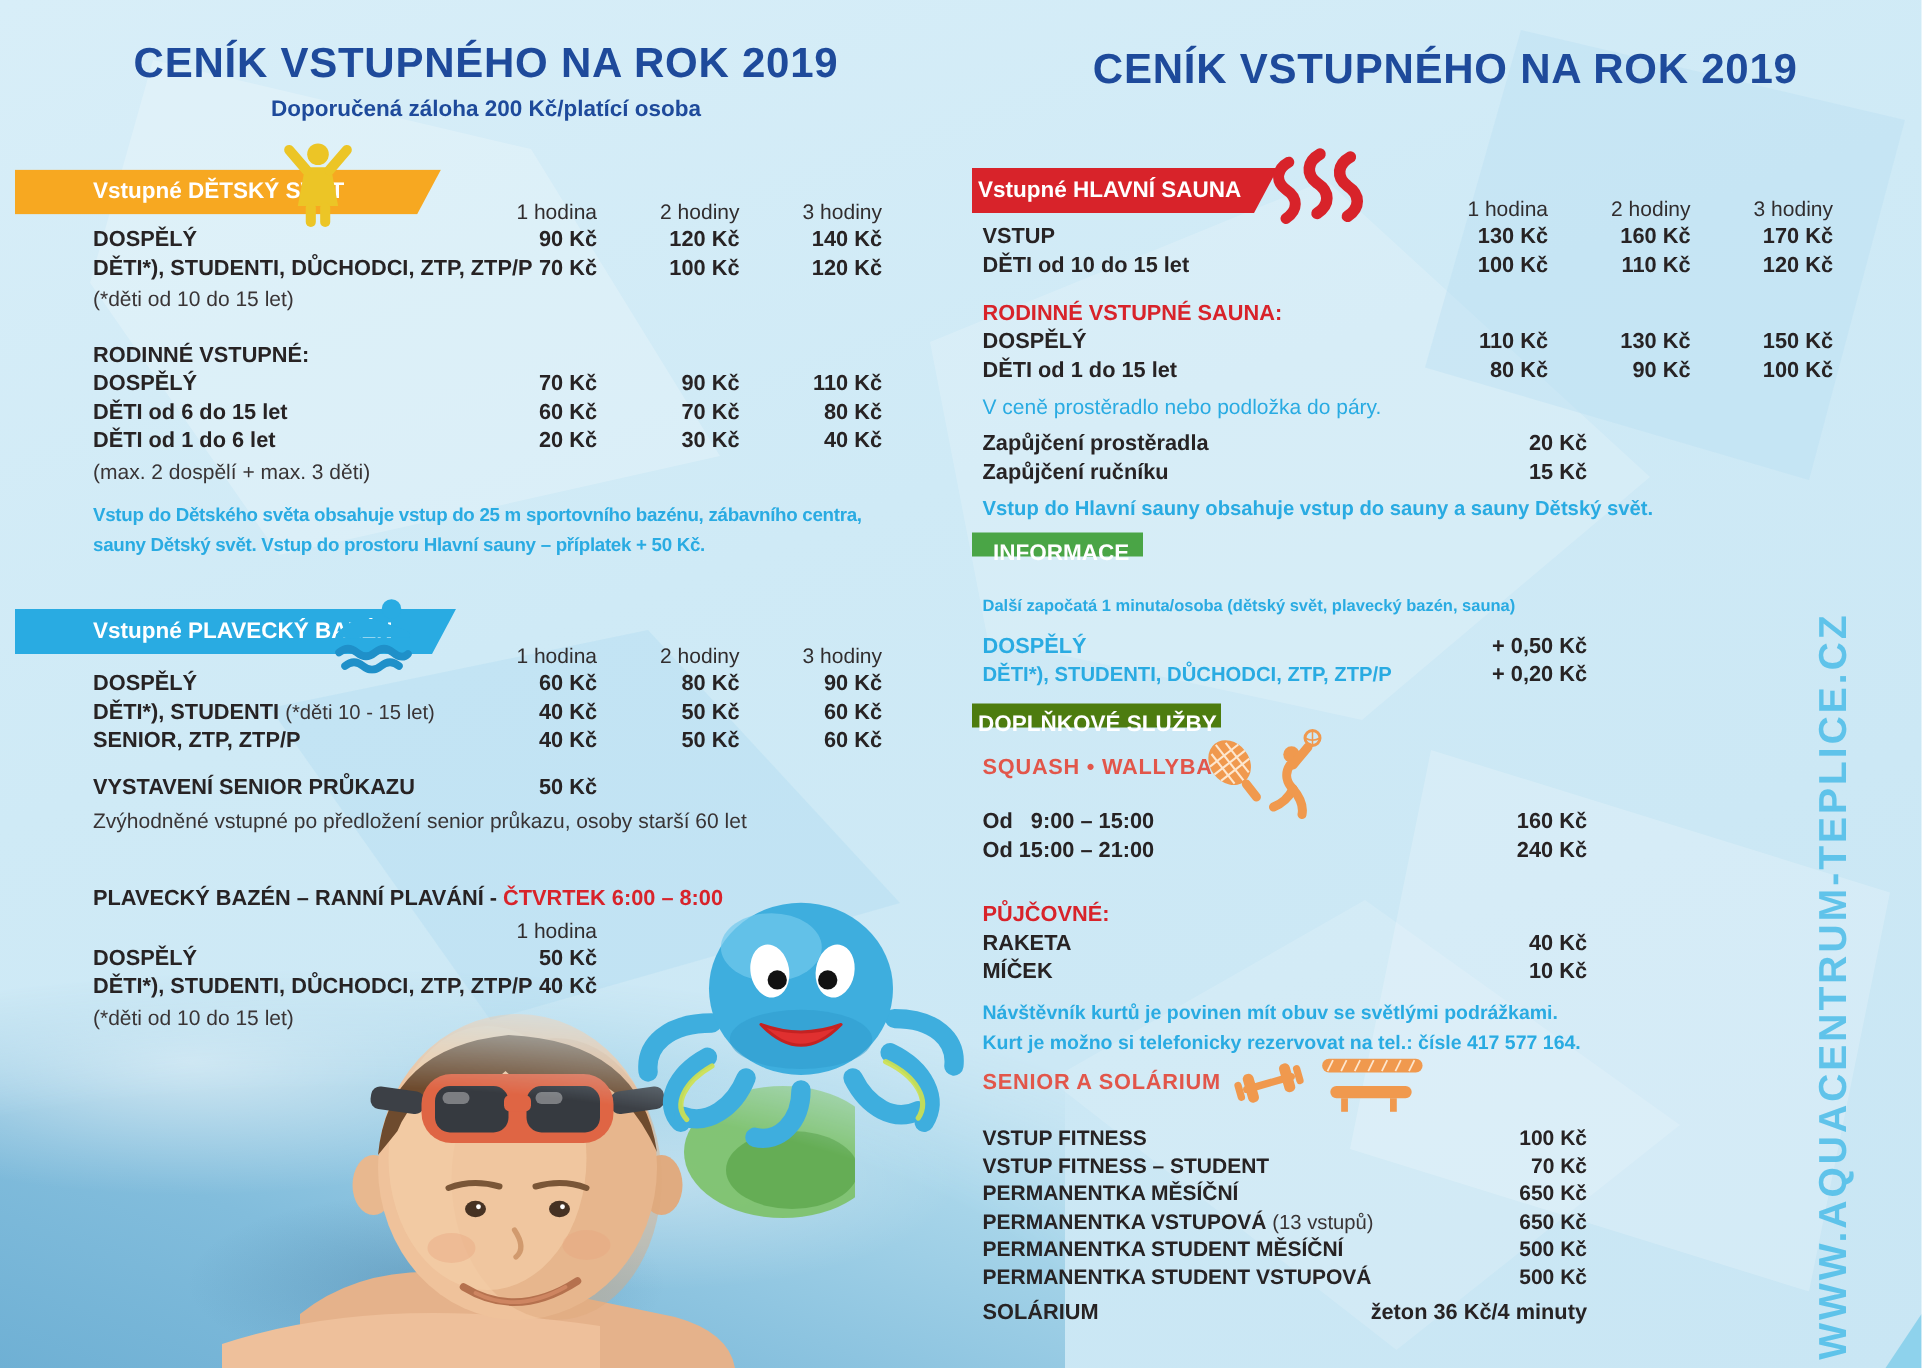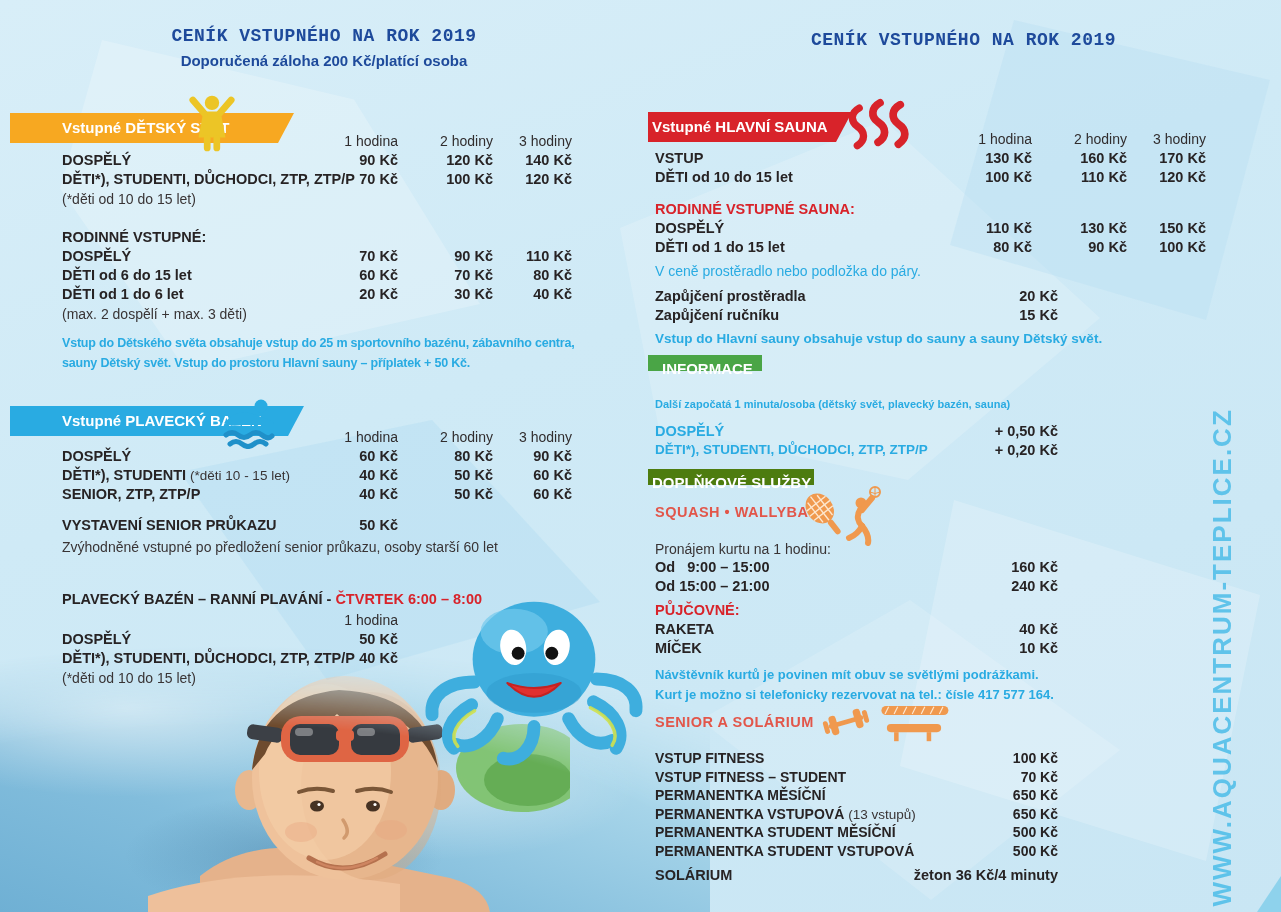--- a/index.html
+++ b/index.html
@@ -2,36 +2,36 @@
 <html><head>
 <meta charset="utf-8">
 <style>
   html,body{margin:0;padding:0;}
   body{width:1281px;height:912px;overflow:hidden;position:relative;
        font-family:"Liberation Sans",sans-serif;
        background:linear-gradient(160deg,#d8eef8 0%,#cfeaf6 40%,#c9e6f4 100%);}
   .abs{position:absolute;}
   .deco{position:absolute;pointer-events:none;}
   
-  .title{font-size:18px;font-weight:700;color:#1e4a9b;letter-spacing:.5px;font-family:Liberation Mono, monospace;}
+  .title{font-size:28px;font-weight:700;color:#1e4a9b;letter-spacing:.5px;}
   .subtitle{font-size:15px;font-weight:700;color:#1e4a9b;margin-top:6px;}
   
   .badge{position:absolute;height:30px;line-height:30px;color:#fff;font-weight:700;
          font-size:15px;white-space:nowrap;z-index:2;
          clip-path:polygon(0 0,100% 0,calc(100% - 16px) 100%,0 100%);}
   .badge-sm{height:16px;line-height:28px;clip-path:none;}
   
   .tbl{position:absolute;}
   .row{position:relative;height:19px;}
   .row185{position:relative;height:18.5px;}
   .lbl{position:absolute;left:0;top:0;white-space:nowrap;font-weight:700;
        font-size:14.5px;color:#272324;}
   .pc{position:absolute;top:0;white-space:nowrap;font-weight:700;font-size:14.5px;
       color:#272324;text-align:right;}
-  .c1{right:190px;} .c2{right:95px;} .c3{right:16px;margin-left:48px;}
+  .c1{right:190px;} .c2{right:95px;} .c3{right:0;margin-left:48px;}
   .pr{position:absolute;top:0;right:164px;white-space:nowrap;font-weight:700;
       font-size:14.5px;color:#272324;}
   .ch{position:absolute;top:0;white-space:nowrap;font-weight:400;font-size:14px;
       color:#312d2e;text-align:right;}
   .note{position:absolute;left:0;top:1px;font-size:14px;color:#393435;
         font-weight:400;white-space:nowrap;}
   .inote{font-weight:400;font-size:13.5px;color:#393435;}
   .red{color:#d8232a;}
   .blue{color:#29abe2;}
   .coral{color:#e2564a;}
@@ -317,23 +317,20 @@
   <g stroke="#f0994e" stroke-width="6" stroke-linecap="round" fill="none">
     <path d="M17 24 L27 12"></path>
     <path d="M15 24 C11 30 13 36 17 40"></path>
     <path d="M17 40 C14 46 9 50 4 52"></path>
     <path d="M17 40 C22 46 24 52 23 57"></path>
   </g>
 </svg>
 
 <div class="tbl" style="left:655px;top:540px;width:567px;z-index:2;">
   <div class="row">
-      <span class="note" style="font-size:14px;">Pronájem kurtu na 1 hodinu:</span>
-    </div>
-  <div class="row">
     <span class="lbl">Od&nbsp;&nbsp;&nbsp;9:00 – 15:00</span>
     <span class="pr">160 Kč</span>
   </div>
   <div class="row">
     <span class="lbl">Od 15:00 – 21:00</span>
     <span class="pr">240 Kč</span>
   </div>
 </div>
 
 <div class="tbl" style="left:655px;top:602px;width:567px;z-index:2;">

